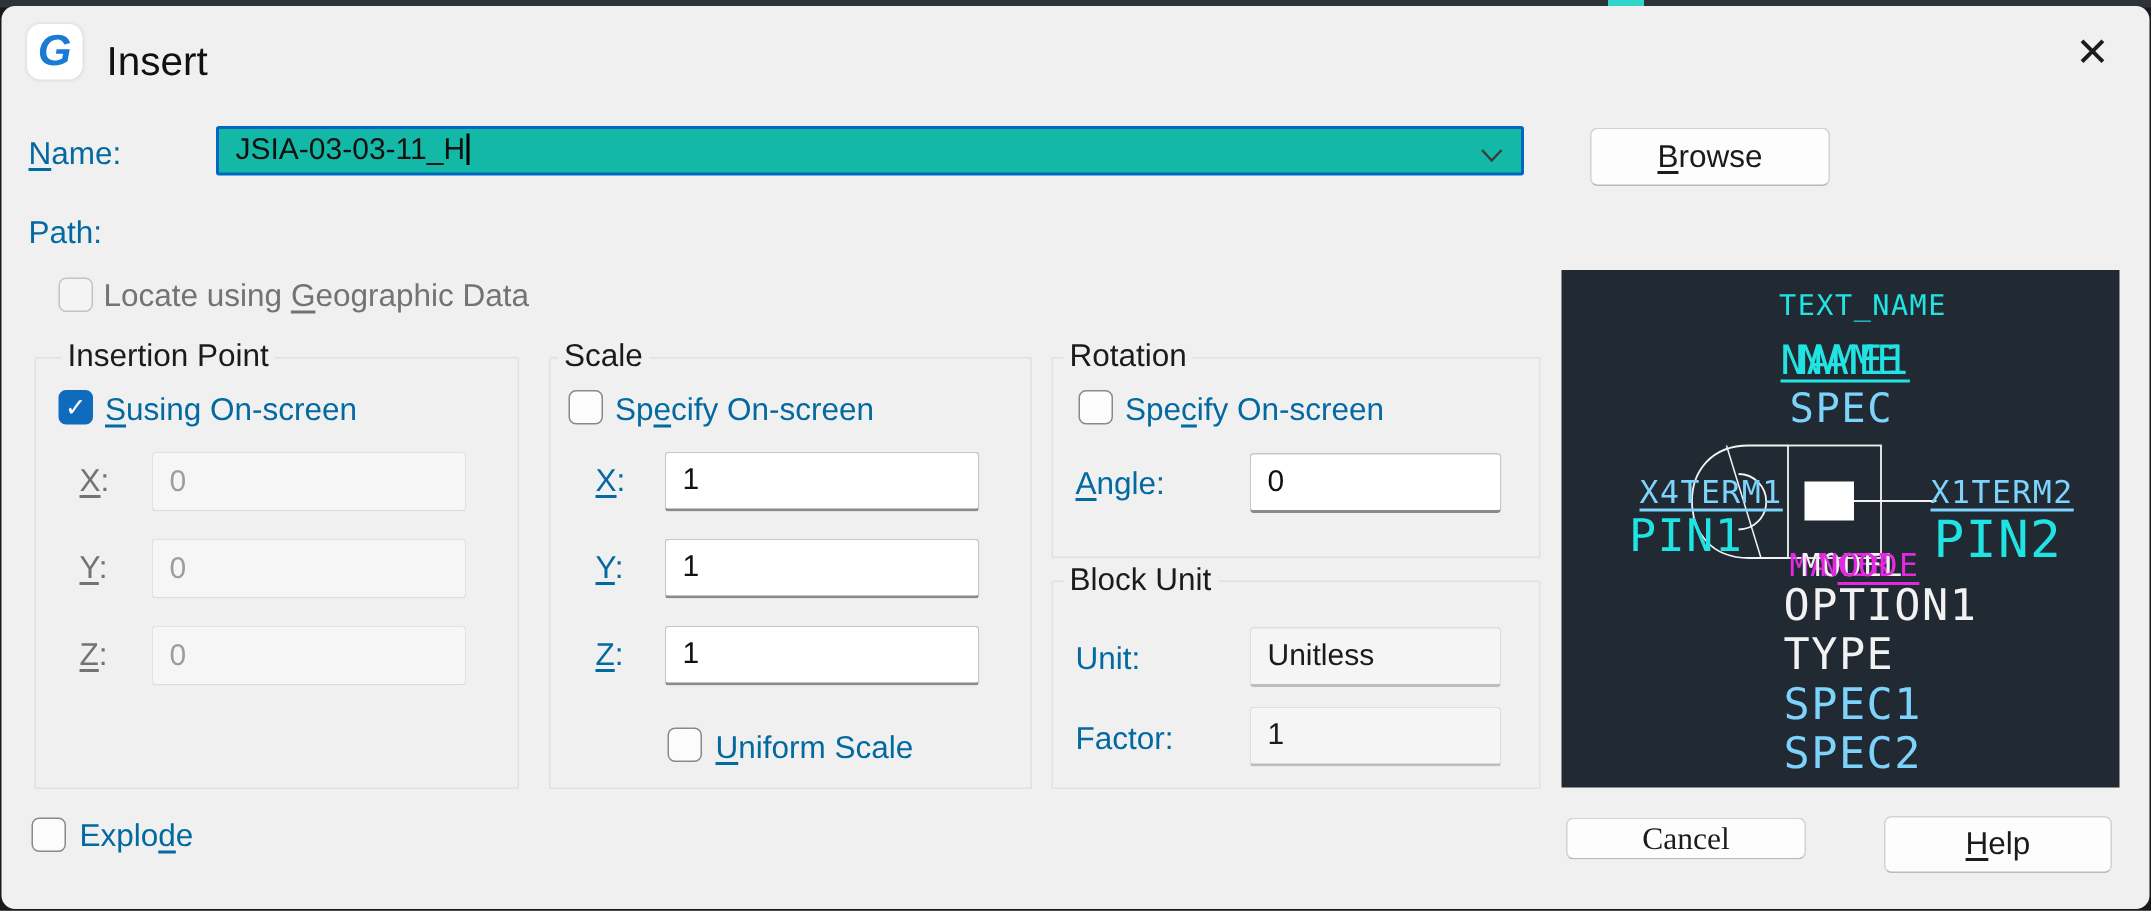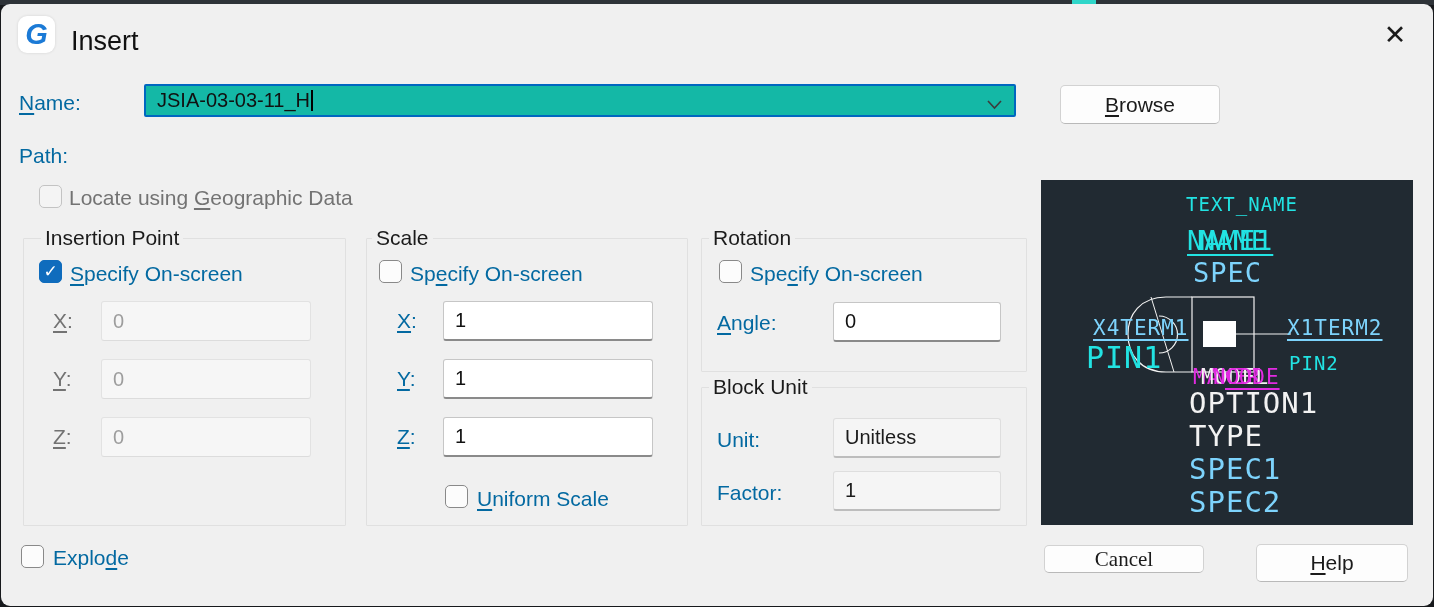--- a/index.html
+++ b/index.html
@@ -89,21 +89,21 @@
     </div>
     <button class="btn" style="left:1059px;top:81px;width:160px;height:39px;"><span class="u">B</span><span>rowse</span></button>
 
     <div class="lbl" style="left:18px;top:140px;">Path:</div>
     <span class="chk dis" style="left:38px;top:181px;"></span>
     <div class="lbl dis" style="left:68px;top:182px;"><span>Locate using </span><span class="u">G</span><span>eographic Data</span></div>
 
     <div class="group" style="left:22px;top:234px;width:323px;height:288px;"></div>
     <div class="gtitle" style="left:28px;top:222px;margin-left:12px;">Insertion Point</div>
     <span class="chk checked" style="left:38px;top:256px;"></span>
-    <div class="lbl" style="left:69px;top:258px;"><span class="u">S</span><span>pecify On-screen</span></div>
+    <div class="lbl" style="left:69px;top:258px;"><span class="u">S</span><span>using On-screen</span></div>
     <div class="lbl dis" style="left:52px;top:305px;"><span class="u">X</span><span>:</span></div>
     <div class="field dis" style="left:100px;top:297px;width:210px;"><input readonly="" value="0" style=""></div>
     <div class="lbl dis" style="left:52px;top:363px;"><span class="u">Y</span><span>:</span></div>
     <div class="field dis" style="left:100px;top:355px;width:210px;"><input readonly="" value="0" style=""></div>
     <div class="lbl dis" style="left:52px;top:421px;"><span class="u">Z</span><span>:</span></div>
     <div class="field dis" style="left:100px;top:413px;width:210px;"><input readonly="" value="0" style=""></div>
 
     <div class="group" style="left:365px;top:234px;width:322px;height:288px;"></div>
     <div class="gtitle" style="left:371px;top:222px;">Scale</div>
     <span class="chk" style="left:378px;top:256px;"></span>
@@ -140,21 +140,21 @@
         <path d="M118 136 A18 18 0 0 1 118 173" fill="none" stroke="#f2f2f2" stroke-width="1.2"></path>
         <line x1="110" y1="117" x2="133" y2="192" stroke="#f2f2f2" stroke-width="1"></line>
       </svg>
       <span class="cad c-cyan" style="left:145px;top:13px;font-size:19px;">TEXT_NAME</span>
       <span class="cad c-cyan" style="left:158px;top:45px;font-size:27px;">NAME</span>
       <span class="cad c-cyan ul" style="left:146px;top:45px;font-size:27px;">NAME1</span>
       <span class="cad c-yel" style="left:152px;top:77px;font-size:27px;">SPEC</span>
       <span class="cad c-yel ul" style="left:52px;top:136px;font-size:21px;">X4TERM1</span>
       <span class="cad c-yel ul" style="left:246px;top:136px;font-size:21px;">X1TERM2</span>
       <span class="cad c-cyan" style="left:45px;top:160px;font-size:30px;">PIN1</span>
-      <span class="cad c-cyan" style="left:248px;top:160px;font-size:19px;margin-top:12px;">PIN2</span>
+      <span class="cad c-cyan" style="left:248px;top:160px;font-size:34px;">PIN2</span>
       <span class="cad c-mag" style="left:152px;top:185px;font-size:21px;">MAKER</span>
       <span class="cad c-wht" style="left:160px;top:185px;font-size:21px;">MODEL</span>
       <span class="cad c-mag" style="left:172px;top:185px;font-size:21px;">NO</span>
       <span class="cad c-mag ul" style="left:184px;top:185px;font-size:21px;">CODE</span>
       <span class="cad c-wht" style="left:148px;top:206px;font-size:29px;">OPTION1</span>
       <span class="cad c-wht" style="left:148px;top:239px;font-size:29px;">TYPE</span>
       <span class="cad c-yel" style="left:148px;top:272px;font-size:29px;">SPEC1</span>
       <span class="cad c-yel" style="left:148px;top:305px;font-size:29px;">SPEC2</span>
     </div>
 

